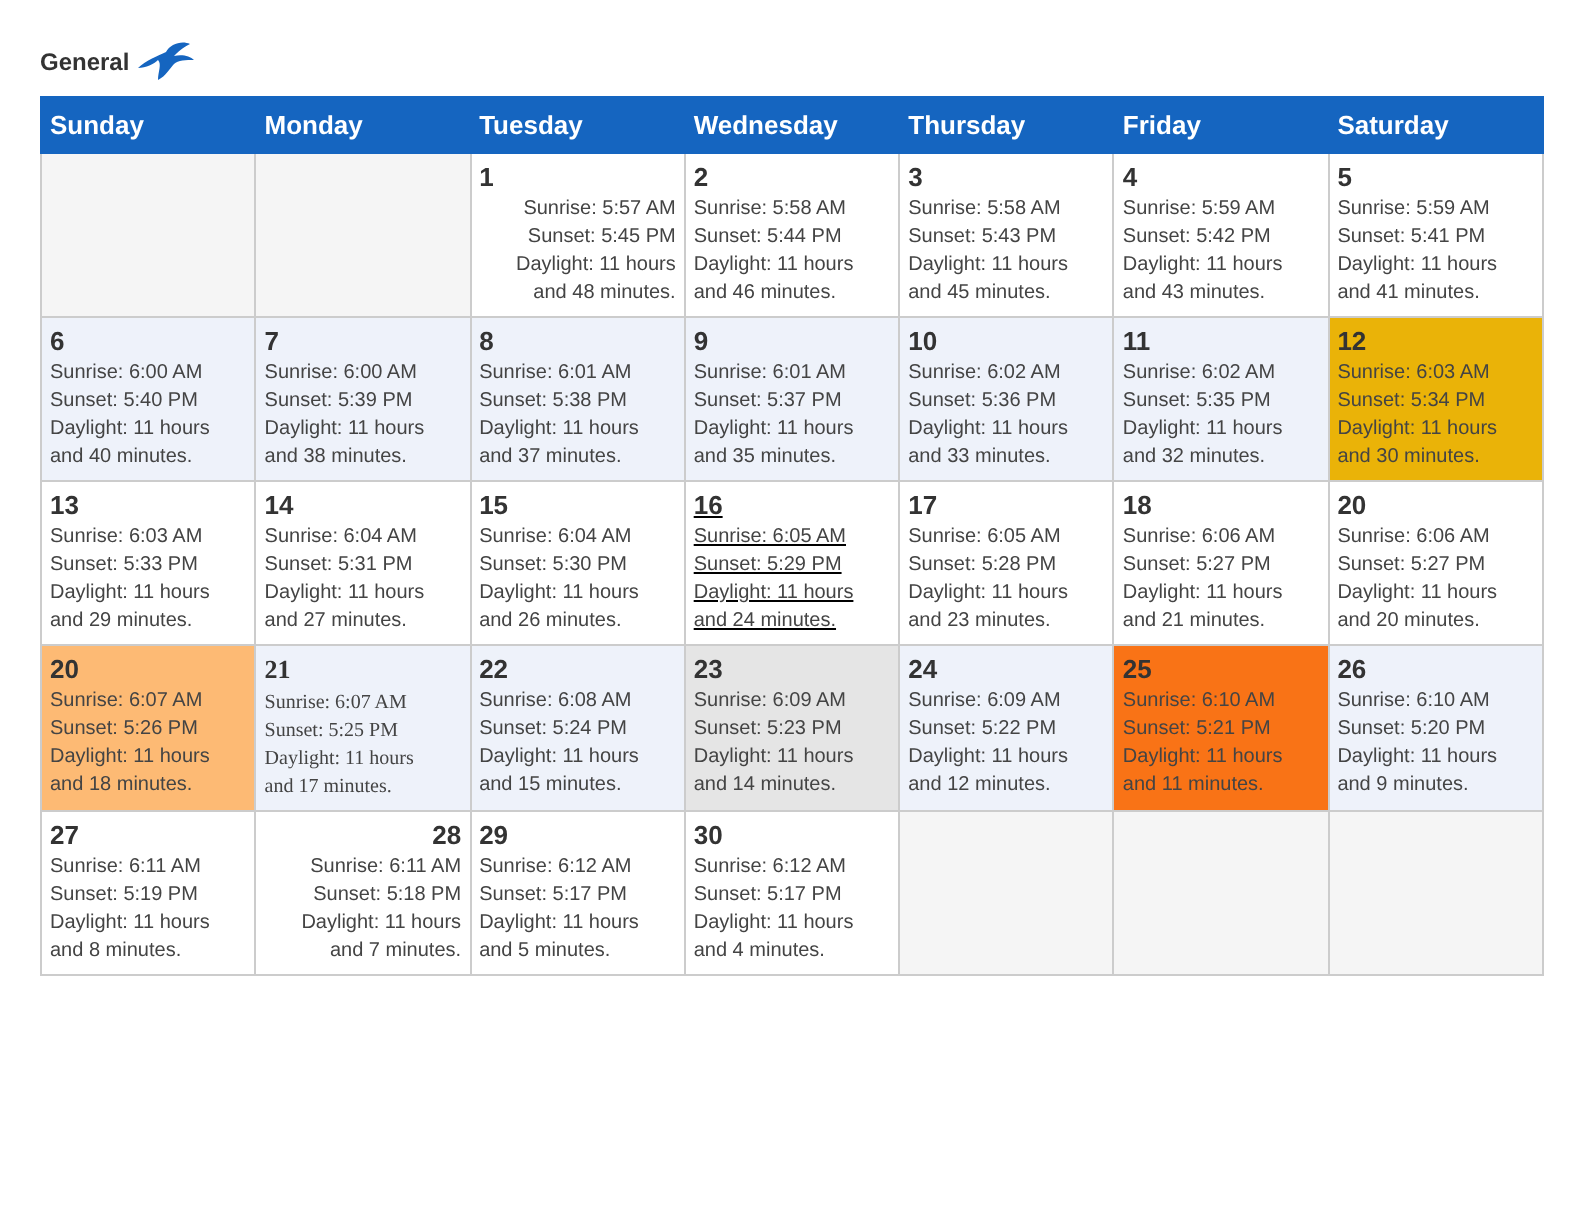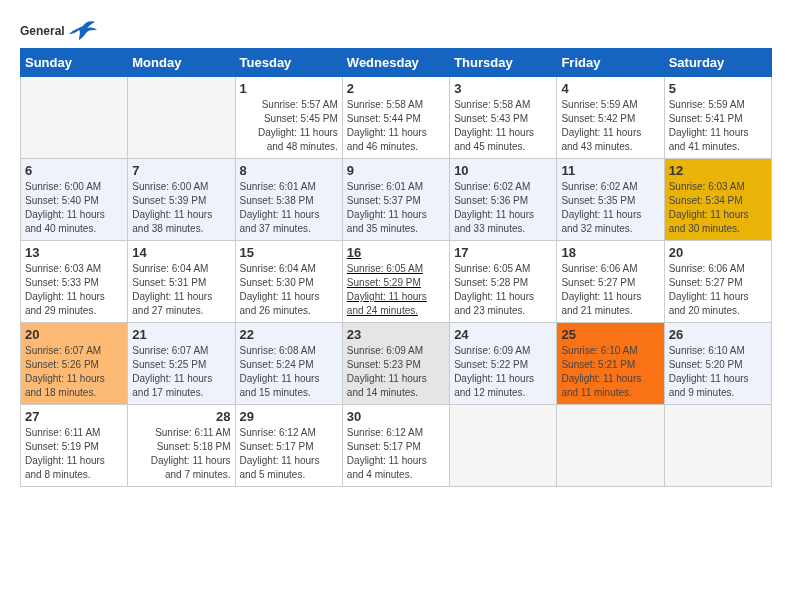--- a/index.html
+++ b/index.html
@@ -243,21 +243,21 @@
         </td>
       </tr>
       <tr>
         <td style="background: #fdba74; margin-left: 48px;">
           <span class="day-num">20</span>
           <div class="day-info" style="white-space: pre-line;">Sunrise: 6:07 AM
 Sunset: 5:26 PM
 Daylight: 11 hours
 and 18 minutes.</div>
         </td>
-        <td style="background: rgb(238, 242, 250);">
+        <td style="background: rgb(238, 242, 250); font-family: Liberation Serif, serif;">
           <span class="day-num">21</span>
           <div class="day-info" style="white-space: pre-line;">Sunrise: 6:07 AM
 Sunset: 5:25 PM
 Daylight: 11 hours
 and 17 minutes.</div>
         </td>
         <td style="background: rgb(238, 242, 250);">
           <span class="day-num">22</span>
           <div class="day-info" style="white-space: pre-line;">Sunrise: 6:08 AM
 Sunset: 5:24 PM

